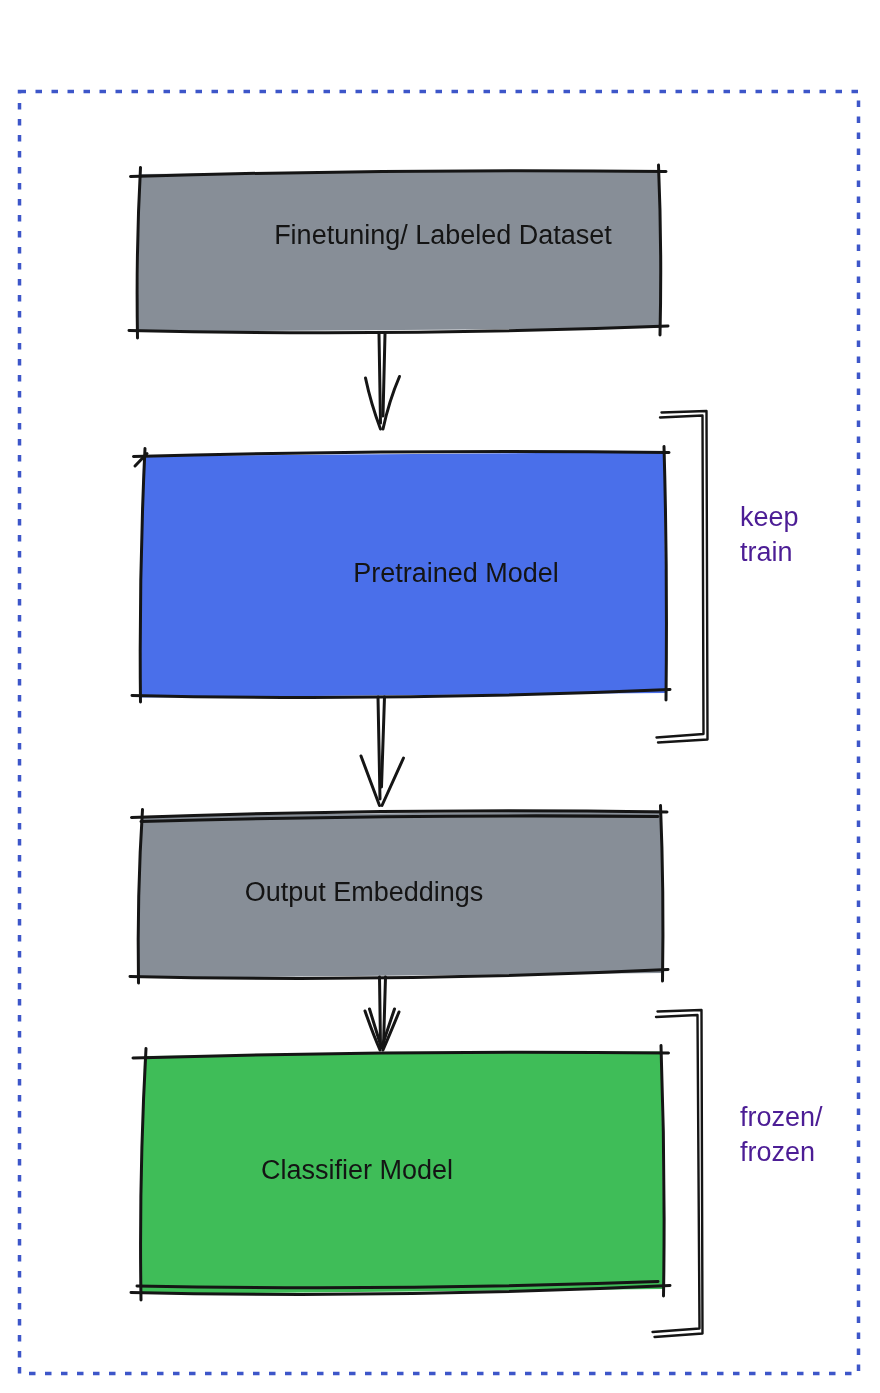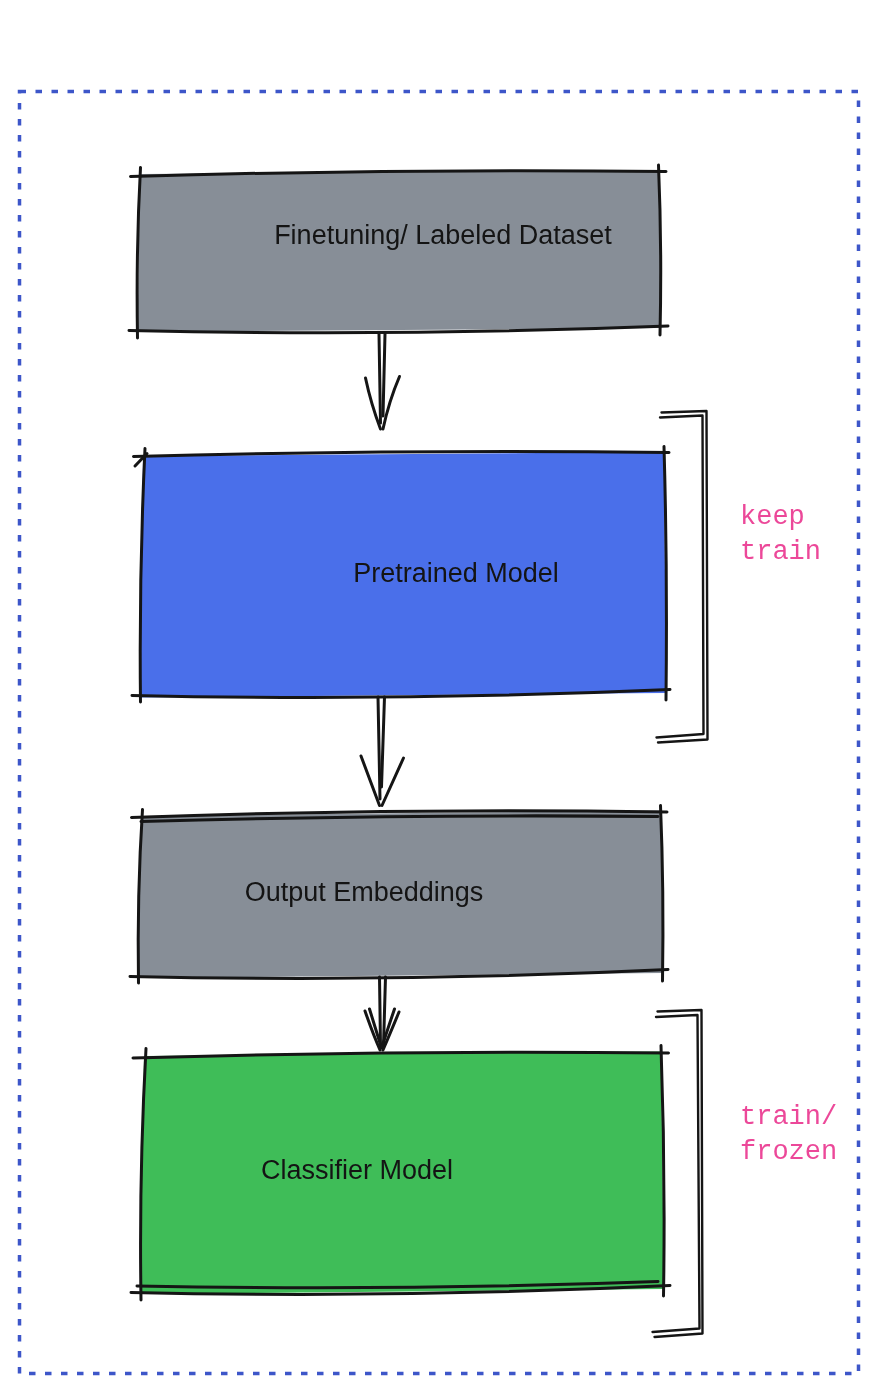--- a/index.html
+++ b/index.html
@@ -41,23 +41,22 @@
     white-space: nowrap;
   }
   .lbl-dataset    { left: 138px; top: 172px;  width: 610px; height: 126px; }
   .lbl-pretrained { left: 140px; top: 452px;  width: 632px; height: 243px; }
   .lbl-embeddings { left: 138px; top: 810px;  width: 452px; height: 165px; }
   .lbl-classifier { left: 140px; top: 1051px; width: 434px; height: 239px; }
   .side-note {
     position: absolute;
     font-size: 27px;
     line-height: 35px;
-    color: #ec4899;
+    color: #4c1d95;
     white-space: nowrap;
-    font-family: Liberation Mono, monospace;
   }
   .note-keep-frozen  { left: 740px; top: 500px; }
   .note-train-update { left: 740px; top: 1100px; }
   .side-note span { display: block; }
   .ink { stroke: #151515; fill: none; stroke-linecap: round; stroke-linejoin: round; }
   .ink-3 { stroke-width: 3; }
   .ink-2 { stroke-width: 2.4; }
 </style>
 </head>
 <body>
@@ -141,17 +140,17 @@
   <div class="lbl lbl-dataset">Finetuning/ Labeled Dataset</div>
   <div class="lbl lbl-pretrained">Pretrained Model</div>
   <div class="lbl lbl-embeddings">Output Embeddings</div>
   <div class="lbl lbl-classifier">Classifier Model</div>
 
   <div class="side-note note-keep-frozen">
     <span>keep</span>
     <span>train</span>
   </div>
   <div class="side-note note-train-update">
-    <span>train/</span>
+    <span>frozen/</span>
     <span>frozen</span>
   </div>
 
 </div>
 
 </body></html>

